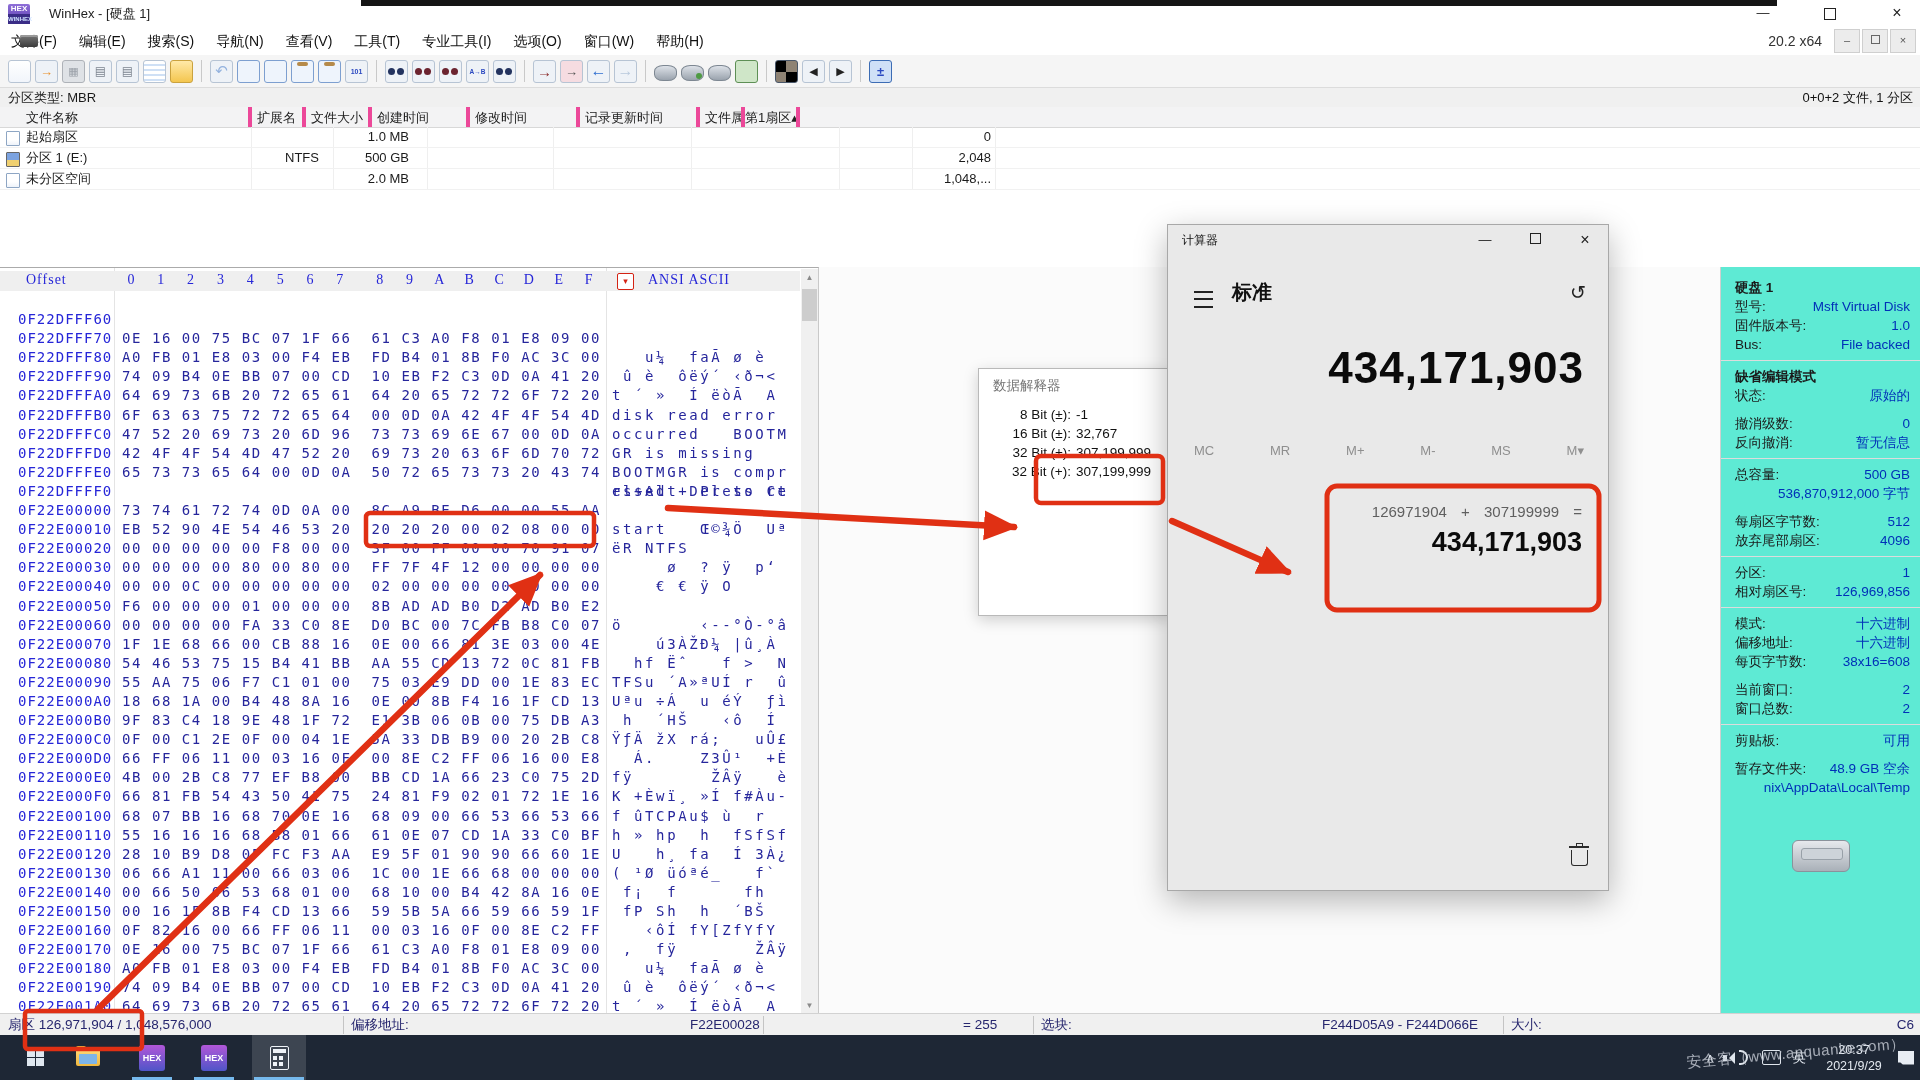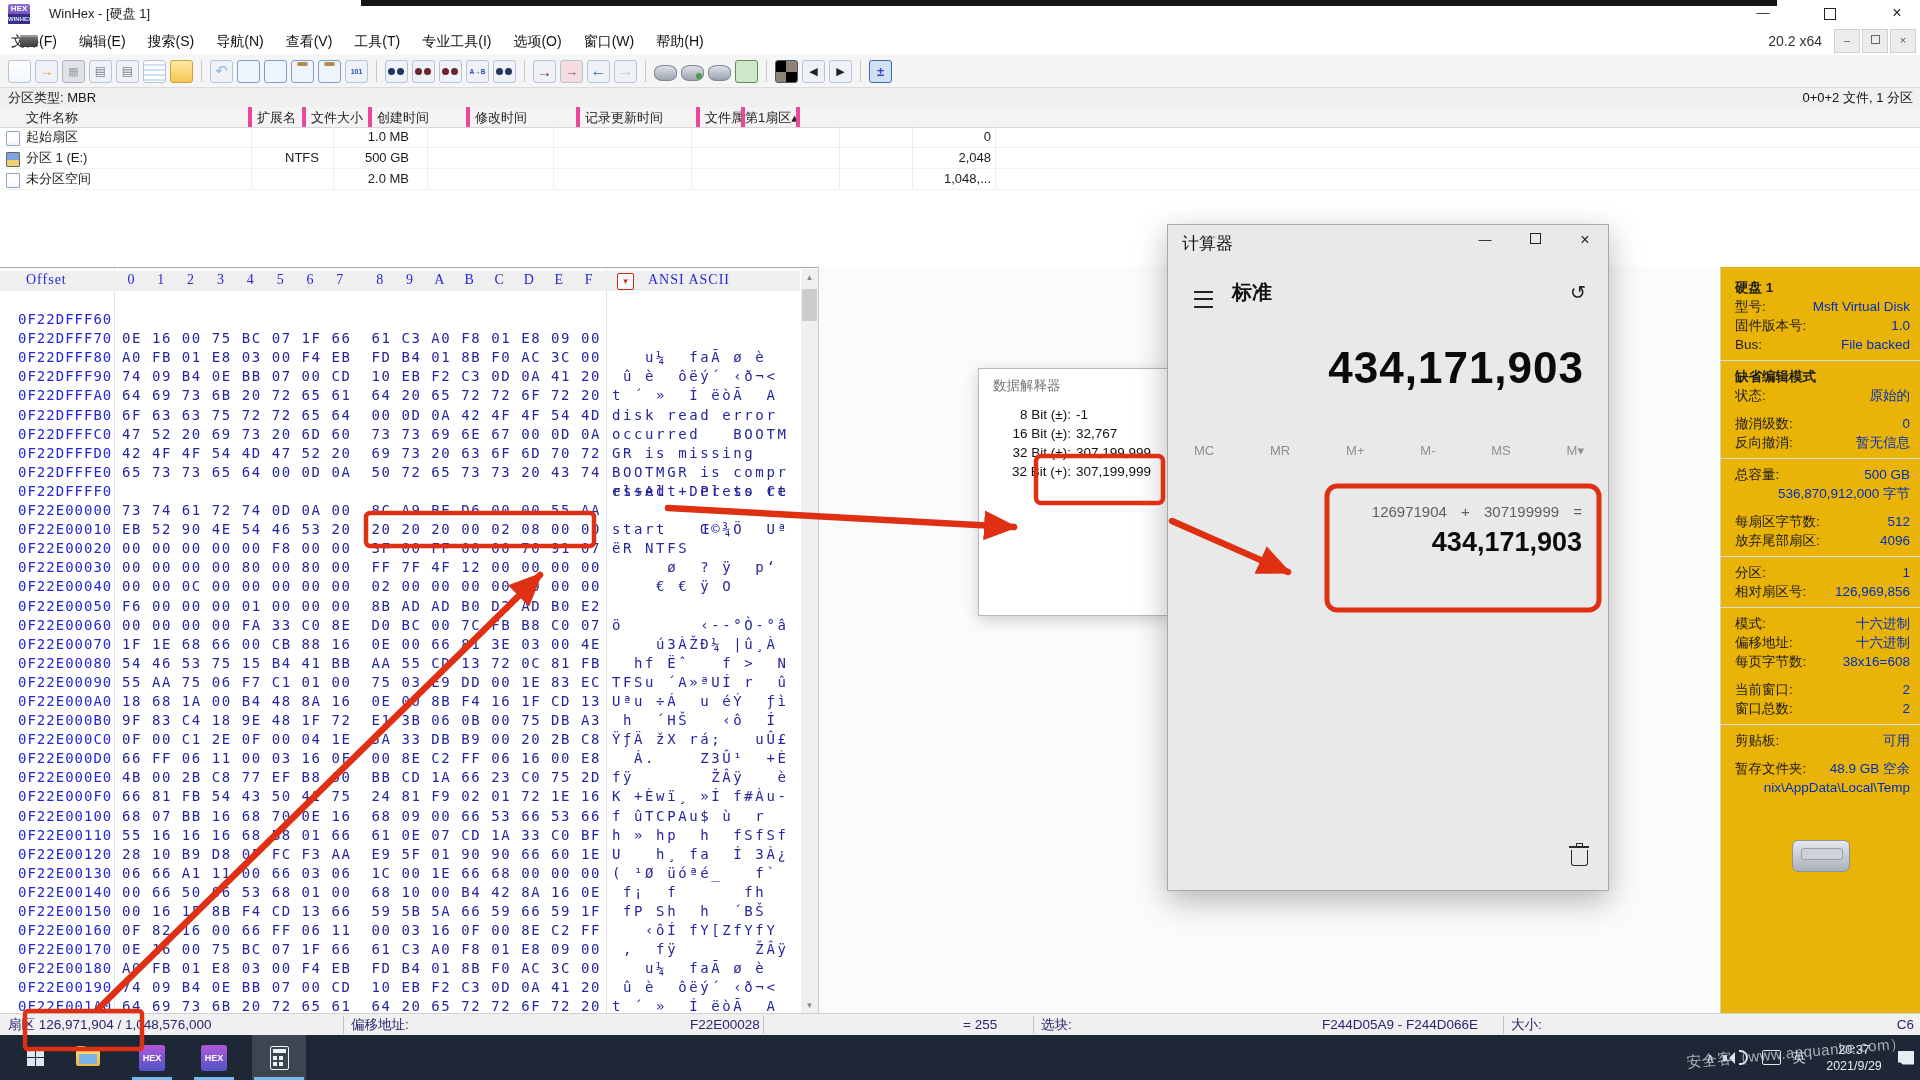--- a/index.html
+++ b/index.html
@@ -99,21 +99,21 @@
   .sbtn{left:0;width:17px;height:17px;text-align:center;font-size:8px;color:#8a8a8a;line-height:17px;}
   #sb-thumb{left:1px;top:20px;width:15px;height:32px;background:#cdcdcd;}
   
   #dipanel{left:978px;top:368px;width:190px;height:246px;background:#fff;border:1px solid #b9b9b9;box-shadow:0 4px 14px rgba(0,0,0,.18);}
   #dititle{left:14px;top:8px;font-size:13.5px;color:#757575;}
   #dirows{left:0;top:36px;width:100%;font-size:13.5px;color:#111;}
   .dirow{height:19px;line-height:19px;display:flex;}
   .dilbl{width:92px;text-align:right;}
   .dival{margin-left:5px;}
   
-  #sidebar{left:1720px;top:267px;width:200px;height:746px;background:#eab308;border-left:1px solid #cfcfcf;box-sizing:border-box;
+  #sidebar{left:1720px;top:267px;width:200px;height:746px;background:#5eead4;border-left:1px solid #cfcfcf;box-sizing:border-box;
     font-size:13.5px;padding-top:11px;}
   .sbrow{display:flex;justify-content:space-between;padding:0 10px 0 14px;line-height:19px;}
   .sbrow .lbl{color:#1a1a1a;white-space:nowrap;}
   .sbrow .val{color:#0030b8;white-space:nowrap;}
   .t-header .lbl{font-weight:600;}
   .t-value{justify-content:flex-end;}
   .t-sep2{height:1px;background:#dcdcdc;margin:6px 0;}
   .t-gap2{height:9px;}
   #sb-disk{left:1792px;top:840px;width:56px;height:30px;background:linear-gradient(#e6e9ed,#a9b0b8);border:1px solid #8a929b;border-radius:6px;}
   #sb-disk::after{content:"";position:absolute;left:8px;top:7px;width:40px;height:10px;background:#cdd3d9;border-radius:3px;border:1px solid #98a0a8;}
@@ -140,21 +140,21 @@
   #spk{width:0;height:0;border:6px solid transparent;border-right-color:#dfe5ec;border-left:none;margin-right:4px;position:relative;}
   #spk::before{content:"";position:absolute;left:-6px;top:-3px;width:4px;height:6px;background:#dfe5ec;}
   #spk2{width:7px;height:11px;border:2px solid #dfe5ec;border-left:none;border-radius:0 8px 8px 0;margin-right:14px;}
   #trayapp{width:17px;height:13px;border:1.5px solid #dfe5ec;border-radius:2px;margin-right:12px;}
   #lang{font-size:13.5px;margin-right:12px;}
   #clock{text-align:center;font-size:12.5px;line-height:16px;margin-right:8px;width:72px;}
   #ac{width:16px;height:14px;background:#e8edf3;clip-path:polygon(0 0,100% 0,100% 100%,30% 100%,15% 85%,0 85%);margin-right:6px;}
   #watermark{left:1686px;top:1042px;width:260px;font-size:15px;color:rgba(196,201,211,.82);transform:rotate(-5deg);letter-spacing:.5px;z-index:70;pointer-events:none;}
   
   #calcwin{left:1167px;top:224px;width:440px;height:665px;background:#e9e9e9;border:1px solid #a8a8a8;box-shadow:0 10px 30px rgba(0,0,0,.28);z-index:30;}
-  #calctitle{left:14px;top:7px;font-size:17px;color:#111;}
+  #calctitle{left:14px;top:7px;font-size:12px;color:#111;}
   .calcwb{top:0;width:46px;height:30px;text-align:center;line-height:30px;font-size:13px;color:#222;}
   #calcmax i{display:inline-block;width:9px;height:9px;border:1.2px solid #222;}
   #hamb{left:26px;top:66px;width:19px;height:13px;border-top:2px solid #222;border-bottom:2px solid #222;}
   #hamb::after{content:"";display:block;margin-top:4.5px;border-top:2px solid #222;}
   #calcmode{left:64px;top:54px;font-size:20px;font-weight:600;color:#111;}
   #histico{right:22px;top:56px;font-size:19px;color:#222;}
   #calcdisplay{left:0;top:118px;width:416px;text-align:right;font-size:44px;font-weight:700;color:#0b0b0b;letter-spacing:1px;}
   #memrow{left:26px;top:218px;width:390px;display:flex;justify-content:space-between;font-size:13px;color:#8f8f8f;}
   #histexpr{left:0;top:278px;width:414px;text-align:right;font-size:15px;color:#5f5f5f;word-spacing:10px;}
   #histres{left:0;top:302px;width:414px;text-align:right;font-size:27px;font-weight:700;color:#0b0b0b;}
@@ -350,21 +350,21 @@
         </div>
 
         <div class="hexrow" data-name="hex-row">
           <span class="off" data-name="row-offset">0F22DFFFA0</span>
           <span class="bytes" data-name="row-bytes">6F 63 63 75 72 72 65 64  00 0D 0A 42 4F 4F 54 4D</span>
           <span class="asc" data-name="row-ascii">occurred   BOOTM</span>
         </div>
 
         <div class="hexrow" data-name="hex-row">
           <span class="off" data-name="row-offset">0F22DFFFB0</span>
-          <span class="bytes" data-name="row-bytes">47 52 20 69 73 20 6D 60  73 73 69 6E 67 00 0D 0A</span>
+          <span class="bytes" data-name="row-bytes">47 52 20 69 73 20 6D 96  73 73 69 6E 67 00 0D 0A</span>
           <span class="asc" data-name="row-ascii">GR is missing   </span>
         </div>
 
         <div class="hexrow" data-name="hex-row">
           <span class="off" data-name="row-offset">0F22DFFFC0</span>
           <span class="bytes" data-name="row-bytes">42 4F 4F 54 4D 47 52 20  69 73 20 63 6F 6D 70 72</span>
           <span class="asc" data-name="row-ascii">BOOTMGR is compr</span>
         </div>
 
         <div class="hexrow" data-name="hex-row">

